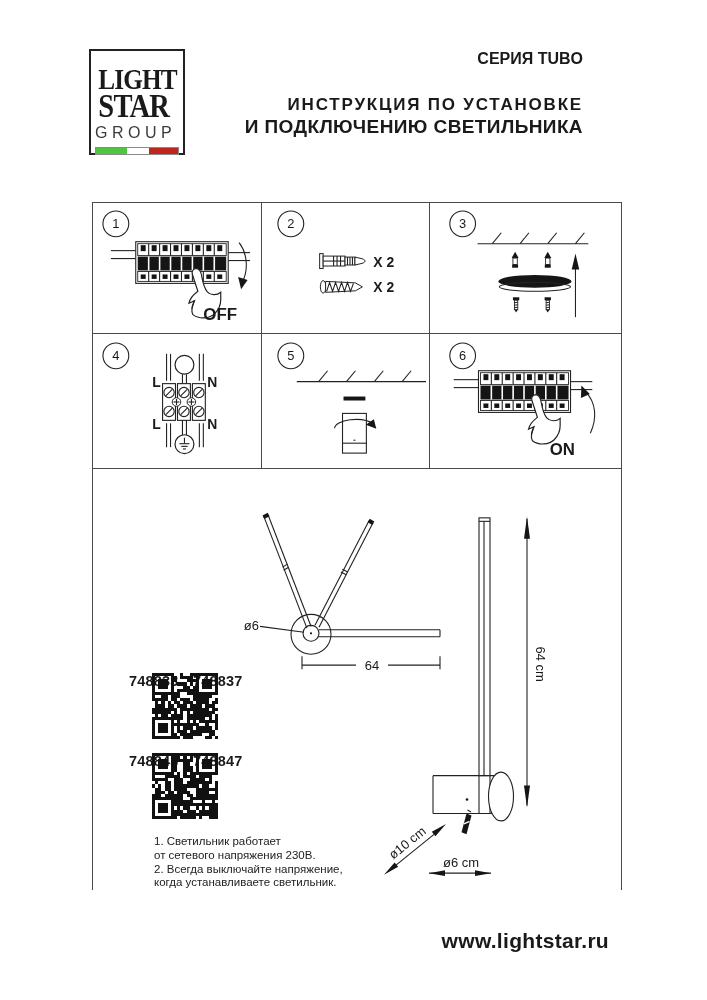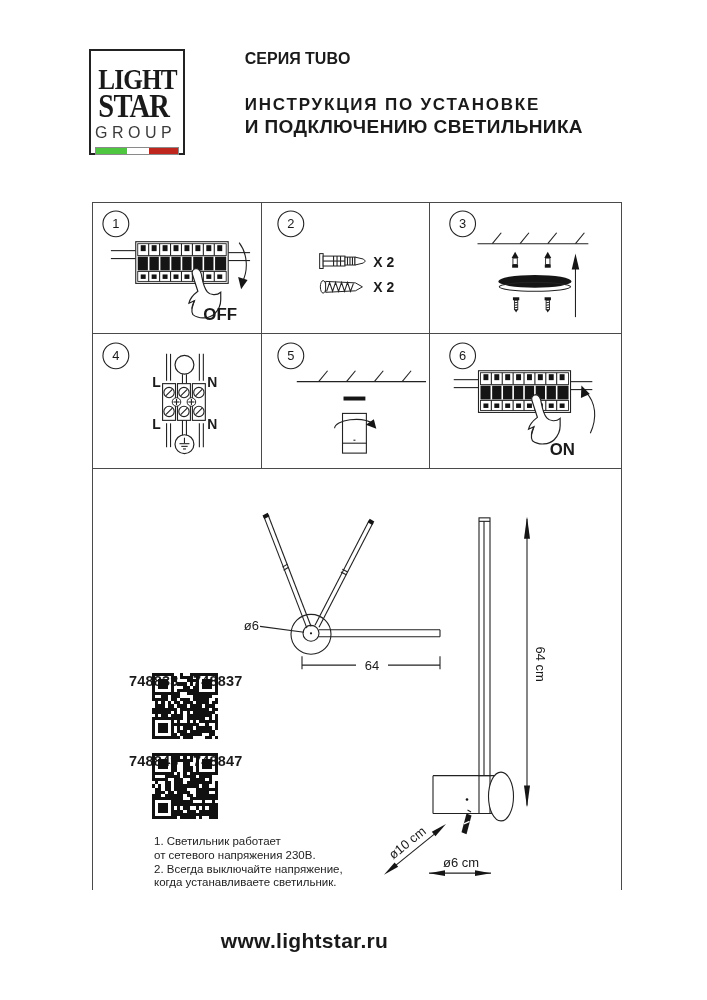--- a/index.html
+++ b/index.html
@@ -8,21 +8,21 @@
 
   
   #logo-box { position:absolute; left:89px; top:49px; width:96px; height:106px; border:2px solid #222; background:#fff; }
   #logo-light { font-family:"Liberation Serif", serif; font-weight:bold; font-size:30px; line-height:26px; margin-top:15px; letter-spacing:-1px; transform:scaleX(0.84); }
   #logo-star  { font-family:"Liberation Serif", serif; font-weight:bold; font-size:34px; line-height:28px; letter-spacing:-1px; transform:scaleX(0.84); }
   #logo-group { font-size:16px; letter-spacing:4.5px; color:#3b3b3b; margin-top:4px; text-indent:4px; }
   #logo-flag { width:84px; height:8px; margin:5px auto 0 auto; border:1px solid #8a8a8a; display:flex; }
   #logo-flag div { height:100%; }
   .flag-green { width:38%; } .flag-white { width:27%; } .flag-red { width:35%; }
 
-  #header-text { position:absolute; top:47px; right:124px; }
+  #header-text { position:absolute; top:47px; right:124px; text-align:right; }
   .hdr-line1 { font-size:16px; font-weight:bold; line-height:24px; }
   #header-title { margin-top:23px; }
   .hdr-title-a { font-size:17px; font-weight:bold; letter-spacing:1.8px; line-height:22px; white-space:nowrap; }
   .hdr-title-b { font-size:19px; font-weight:bold; letter-spacing:0.4px; line-height:22px; white-space:nowrap; }
 
   
   #grid { position:absolute; left:92px; top:202px; width:530px; height:688px; border:1px solid #4a4a4a; }
   .cell { position:absolute; background:#fff; }
   .cell svg { position:absolute; left:0; top:0; width:100%; height:100%; }
   .br { border-right:1px solid #4a4a4a; } .bb { border-bottom:1px solid #4a4a4a; }
@@ -46,21 +46,21 @@
   
   .qr-row { position:absolute; display:flex; gap:16px; }
   #qr-row-1 { left:36px; top:186px; }
   #qr-row-2 { left:36px; top:266px; }
   .qr-item { width:48px; text-align:center; }
   .qr-article { font-size:14.5px; font-weight:bold; letter-spacing:0.2px; margin-bottom:2px; white-space:nowrap; }
   .qr { width:48px; height:48px; }
   #notes { position:absolute; left:33px; top:348px; font-size:11.5px; line-height:13.8px; color:#222;margin-left:28px; }
 
   
-  #footer { position:absolute; left:0; top:929px; width:609px; text-align:center; font-size:21px; font-weight:bold; letter-spacing:0.3px; }
+  #footer { position:absolute; left:0; top:929px; width:609px; text-align:right; font-size:21px; font-weight:bold; letter-spacing:0.3px; }
 </style>
 </head>
 <body>
 
 <svg width="0" height="0" style="position:absolute">
   <defs>
     <g id="breaker">
       <line class="ln" x1="-25" y1="9" x2="0" y2="9"></line>
         <line class="ln" x1="-25" y1="17" x2="0" y2="17"></line>
       <line class="ln" x1="93" y1="11" x2="115" y2="11"></line>

